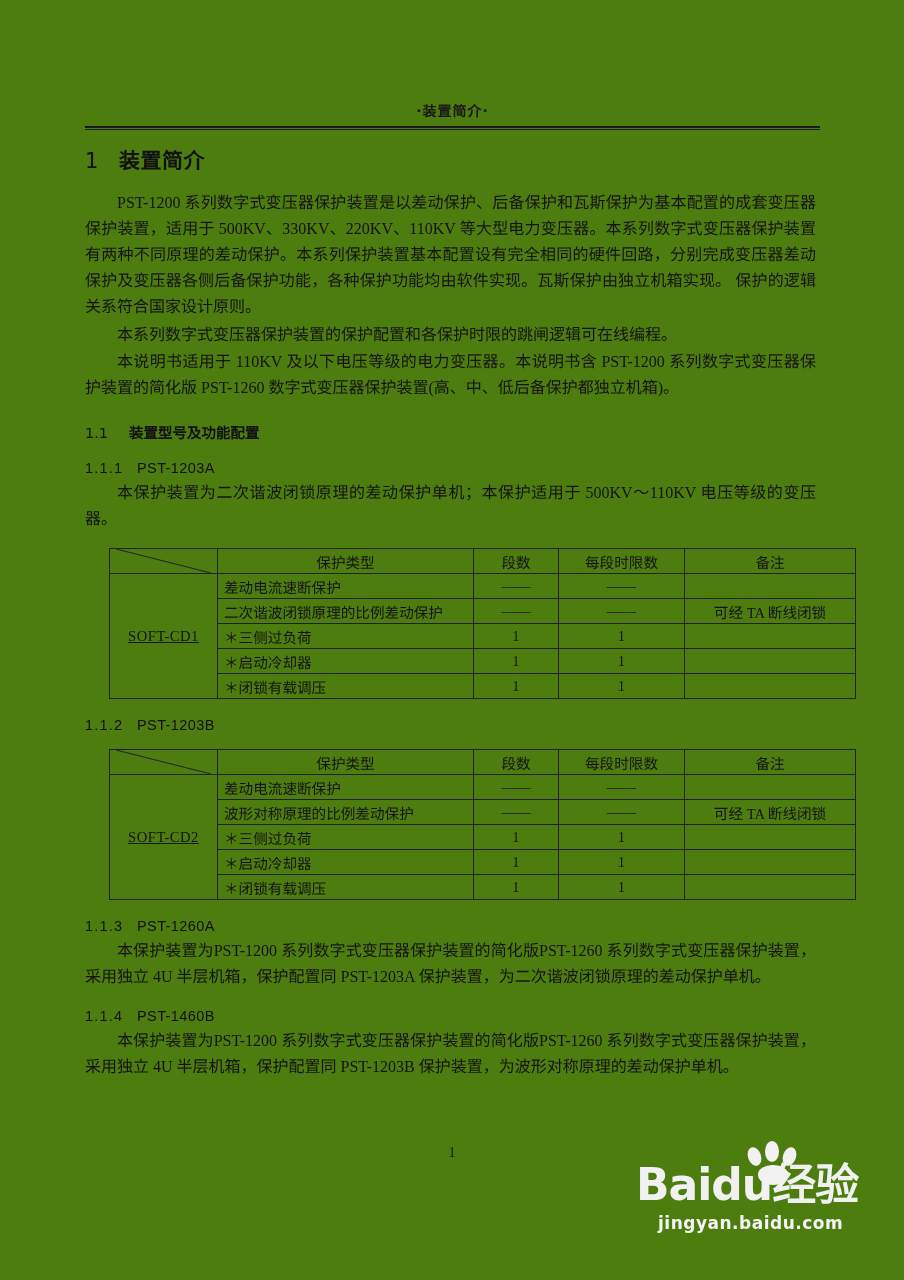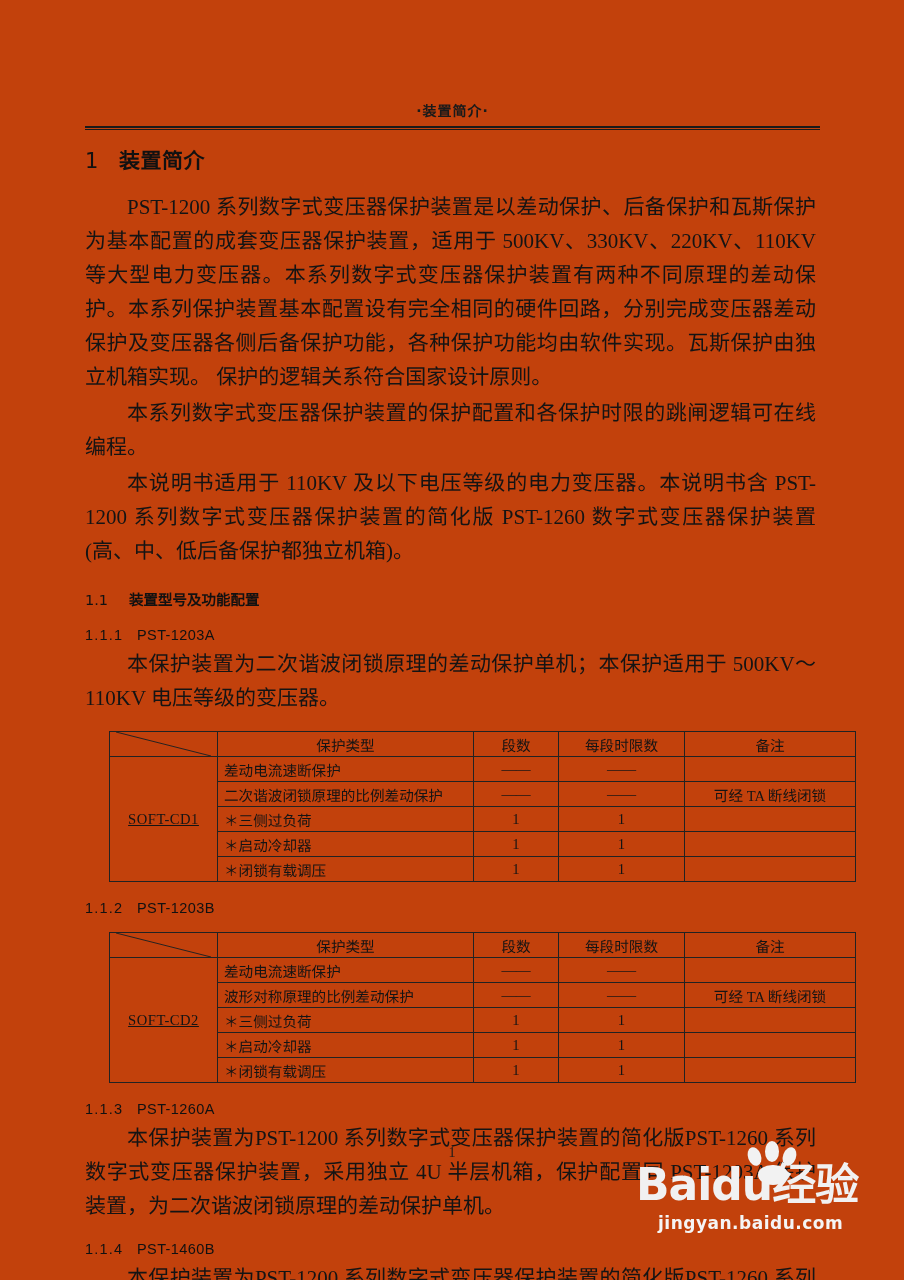--- a/index.html
+++ b/index.html
@@ -12,21 +12,21 @@
     font-family: "Liberation Serif", "DejaVu Serif", serif;
     color: #1a1a1a;
     -webkit-font-smoothing: antialiased;
   }
 
   #page {
     position: relative;
     width: 904px;
     height: 1280px;
     margin: 0 auto;
-    background: #c2410c;
+    background: #4d7c0f;
     overflow: hidden;
     box-sizing: border-box;
   }
 
   
   .running-head {
     position: absolute;
     left: 85px;
     top: 100px;
     width: 735px;
@@ -100,21 +100,21 @@
     color: #111;
     letter-spacing: 0.4px;
   }
   h3.subsec .num {
     display: inline-block;
     min-width: 52px;
     letter-spacing: 1.2px;
   }
 
   p.body {
-    font-size: 21px;
+    font-size: 16px;
     line-height: 1.62;
     margin: 0 4px 2px 0;
     text-align: justify;
     text-justify: inter-ideograph;
     text-indent: 2em;
     color: #141414;
   }
 
   
   table.cfg {

